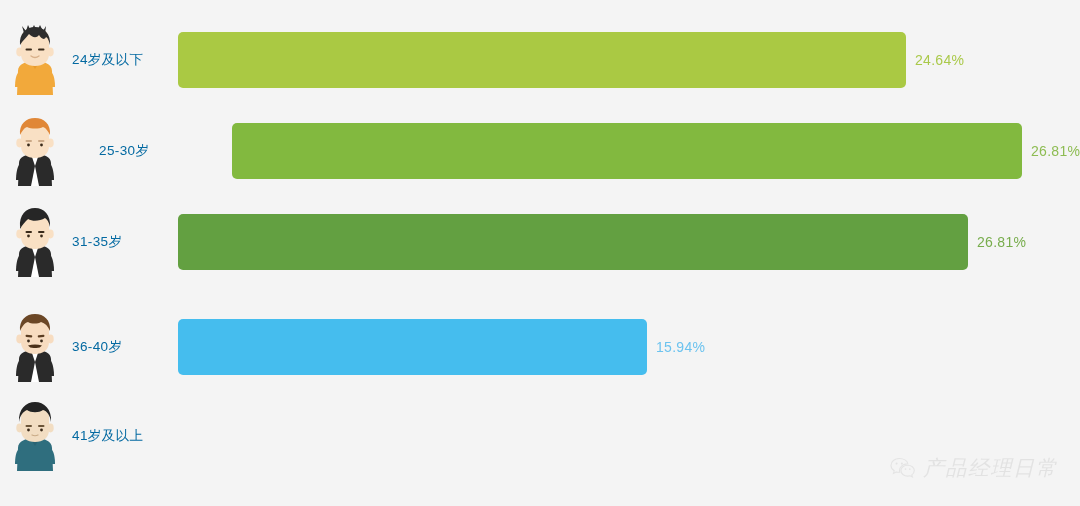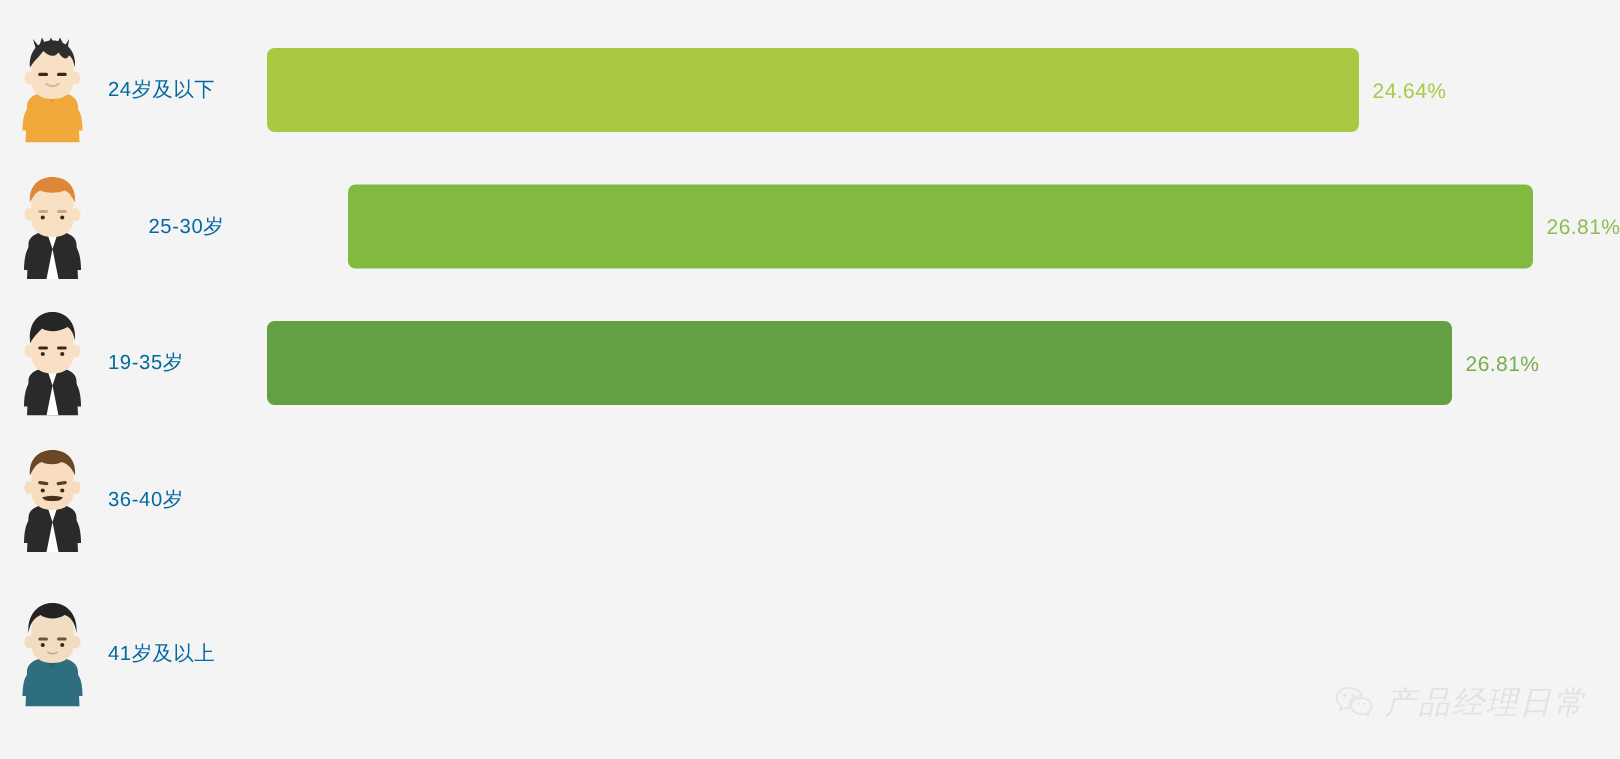--- a/index.html
+++ b/index.html
@@ -160,47 +160,51 @@
         <ellipse cx="44.5" cy="27" rx="3.2" ry="4.4" fill="#f9e0c4"></ellipse>
         <path d="M15 14 C15 6 22 3 29 3 C36 3 43 6 43 14 L43 30 C43 38 37 42 29 42 C21 42 15 38 15 30 Z" fill="#f9e0c4"></path>
         <path d="M14 20 C13 8 20 1 29 1 C38 1 45 8 44 20 C43 15 41 12 39 11 C34 14 27 15 22 12 C19 13 16 16 14 20 Z" fill="#262626"></path>
         <path d="M14 20 C16 14 19 11 22 12 C19 15 16 18 14 22 Z" fill="#262626"></path>
         <rect x="19.5" y="24" width="6.5" height="2" rx="1" fill="#3a2a1a"></rect>
         <rect x="32" y="24" width="6.5" height="2" rx="1" fill="#3a2a1a"></rect>
         <circle cx="22.5" cy="29" r="1.4" fill="#3a2a1a"></circle>
         <circle cx="35.5" cy="29" r="1.4" fill="#3a2a1a"></circle>
       </svg>
     </div>
-    <div class="label">19-35岁</div>
+    <div class="label">31-35岁</div>
     <div class="bar-wrap">
       <div class="bar" style="width:790px;background:#63a041;"></div>
       <div class="pct" style="color:#78ad4d;">26.81%</div>
     </div>
   </div>
 
-  <div class="row" style="top:287px;">
+  <div class="row" style="top:301px;">
     <div class="avatar-cell">
       <svg class="avatar" viewBox="0 0 58 70">
         <path d="M13 47 C13 41 20 38 29 38 C38 38 45 41 45 47 L46 70 L12 70 Z" fill="#2a2a2a"></path>
         <path d="M25 38 L29 50 L33 38 L31 37 L29 40 L27 37 Z" fill="#ffffff"></path>
         <path d="M29 50 L25 70 L33 70 Z" fill="#ffffff"></path>
         <path d="M13 49 C11 52 10 58 10 64 L16 64 L16 50 Z" fill="#2a2a2a"></path>
         <path d="M45 49 C47 52 48 58 48 64 L42 64 L42 50 Z" fill="#2a2a2a"></path>
         <ellipse cx="13.5" cy="27" rx="3.2" ry="4.4" fill="#f7dcc0"></ellipse>
         <ellipse cx="44.5" cy="27" rx="3.2" ry="4.4" fill="#f7dcc0"></ellipse>
         <path d="M15 14 C15 6 22 3 29 3 C36 3 43 6 43 14 L43 30 C43 38 37 42 29 42 C21 42 15 38 15 30 Z" fill="#f7dcc0"></path>
         <path d="M14 19 C13 8 20 2 29 2 C38 2 45 8 44 19 C42 14 39 11 35 10 C32 12 25 12 22 10 C18 11 16 15 14 19 Z" fill="#6b4726"></path>
         <rect x="19.5" y="23" width="6.8" height="2.2" rx="1.1" fill="#5a3c20" transform="rotate(7 23 24)"></rect>
         <rect x="31.7" y="23" width="6.8" height="2.2" rx="1.1" fill="#5a3c20" transform="rotate(-7 35 24)"></rect>
         <circle cx="22.5" cy="29" r="1.4" fill="#3a2a1a"></circle>
         <circle cx="35.5" cy="29" r="1.4" fill="#3a2a1a"></circle>
         <path d="M22 33.5 Q29 31.5 36 33.5 Q34 36.5 29 36 Q24 36.5 22 33.5 Z" fill="#4a3018"></path>
       </svg>
     </div>
     <div class="label">36-40岁</div>
+    <div class="bar-wrap">
+      <div class="bar" style="width:469px;background:#45bdee;"></div>
+      <div class="pct" style="color:#6cc3ef;">15.94%</div>
+    </div>
   </div>
 
   <div class="row" style="top:390px;">
     <div class="avatar-cell">
       <svg class="avatar" viewBox="0 0 58 70">
         <path d="M12 47 C12 40 20 37 29 37 C38 37 46 40 46 47 L47 70 L11 70 Z" fill="#2f6e7e"></path>
         <path d="M24 37 L29 45 L34 37 L31 36 L29 39 L27 36 Z" fill="#2a6373"></path>
         <path d="M12 49 C10 51 9 57 9 63 L15 63 L15 50 Z" fill="#2f6e7e"></path>
         <path d="M46 49 C48 51 49 57 49 63 L43 63 L43 50 Z" fill="#2f6e7e"></path>
         <ellipse cx="13.5" cy="27" rx="3.2" ry="4.4" fill="#f2ddc2"></ellipse>

